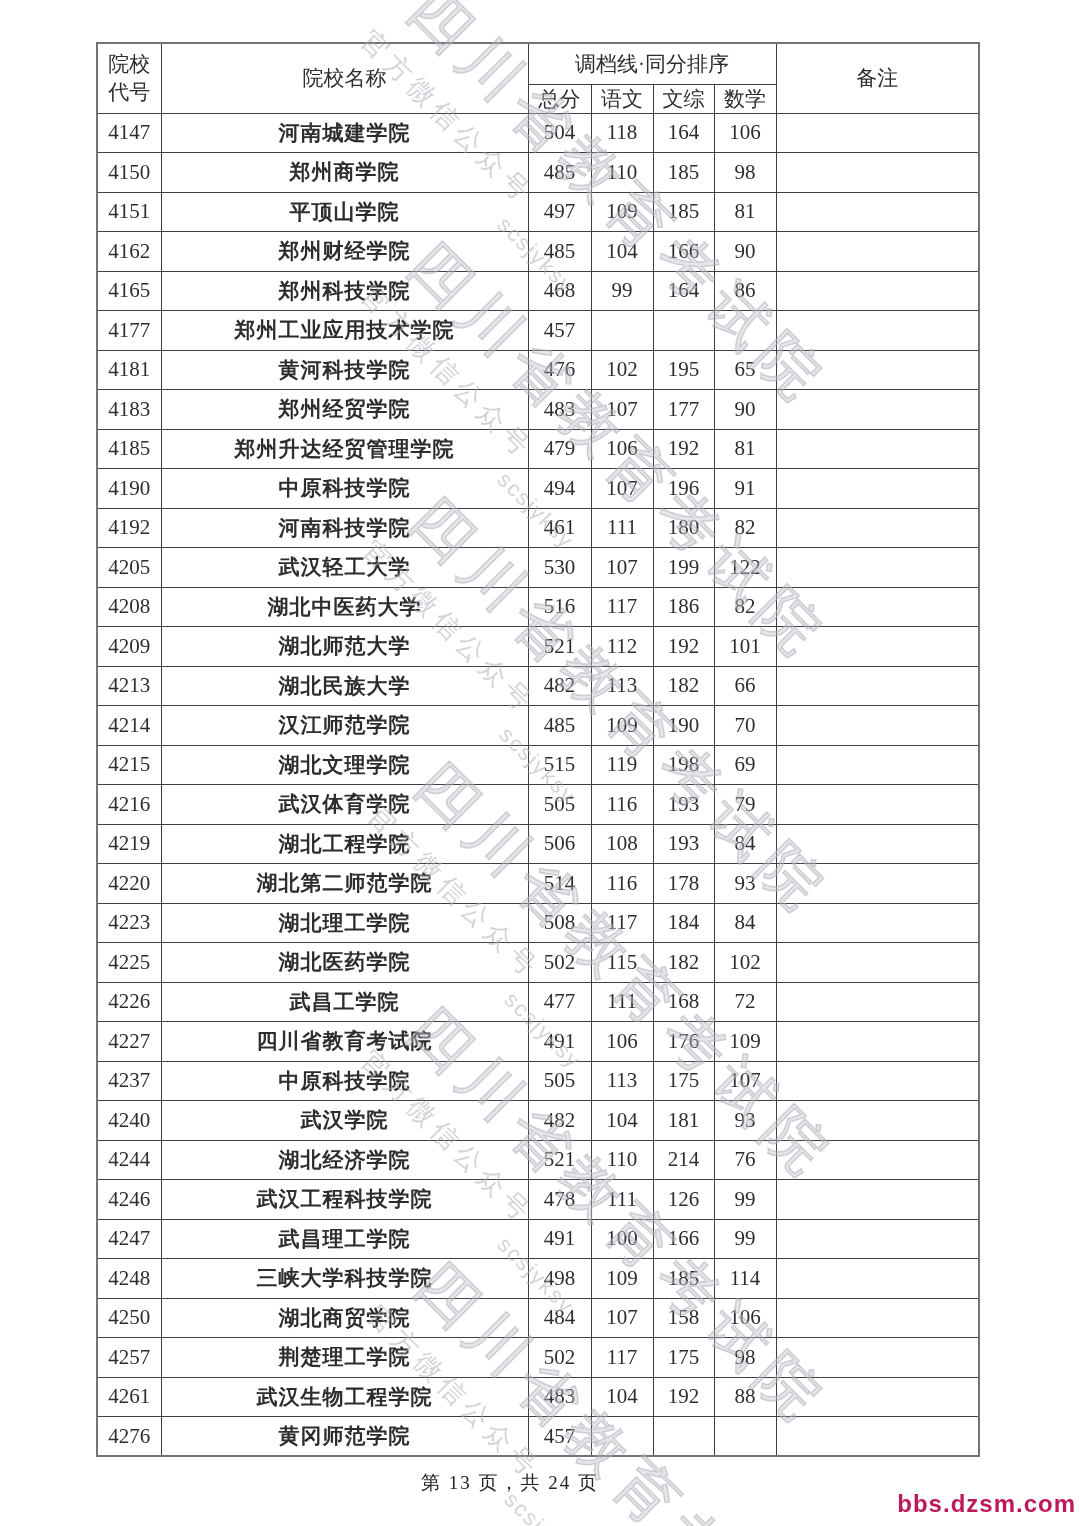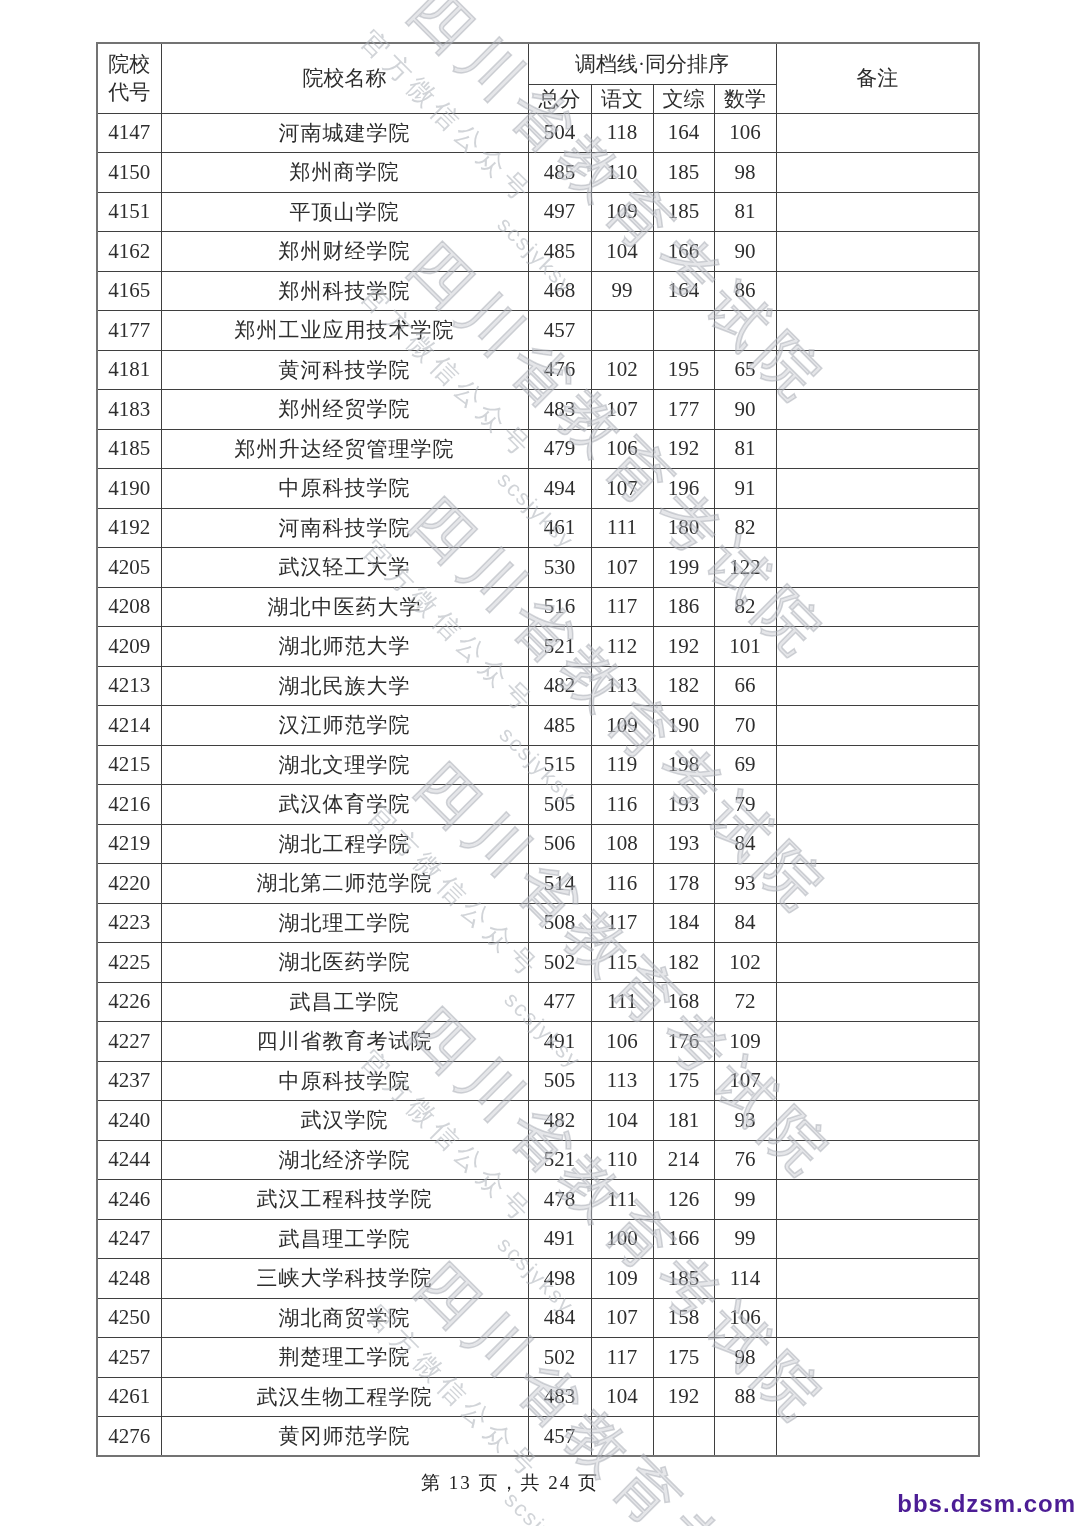--- a/index.html
+++ b/index.html
@@ -40,21 +40,21 @@
   .score-table thead tr.h2 { height: 29px; }
   .score-table thead th { font-size: 21px; }
   th.th-code {
     white-space: normal;
     word-break: break-all;
     line-height: 1.35;
     padding: 0 10px;
     font-size: 21px;
   }
   .score-table tbody tr { height: 39.5px; padding-left: 25px; }
-  .score-table td.col-name { letter-spacing: 1px; }
+  .score-table td.col-name { letter-spacing: 1px; font-weight: bold; }
 
   
   .wm-layer {
     position: absolute;
     left: 0; top: 0;
     width: 1080px; height: 1526px;
     pointer-events: none;
     z-index: 5;
     overflow: hidden;
   }
@@ -99,21 +99,21 @@
     letter-spacing: 2px;
     z-index: 3;
   }
   .site-watermark {
     position: absolute;
     right: 4px;
     bottom: 8px;
     font-family: "Liberation Sans", "DejaVu Sans", sans-serif;
     font-weight: bold;
     font-size: 24px;
-    color: #4c1d95;
+    color: #be185d;
     letter-spacing: 1px;
     z-index: 6;
   }
 </style>
 </head>
 <body>
 
 <table class="score-table">
   <colgroup>
     <col style="width:64px">

